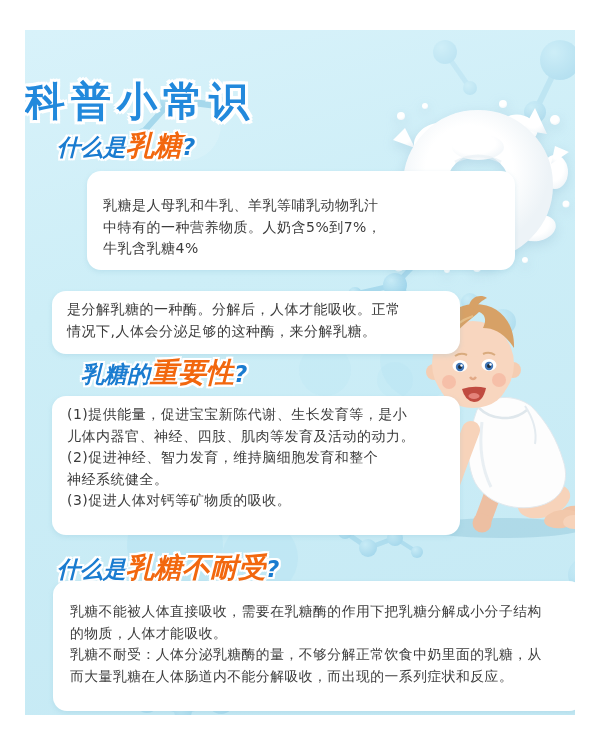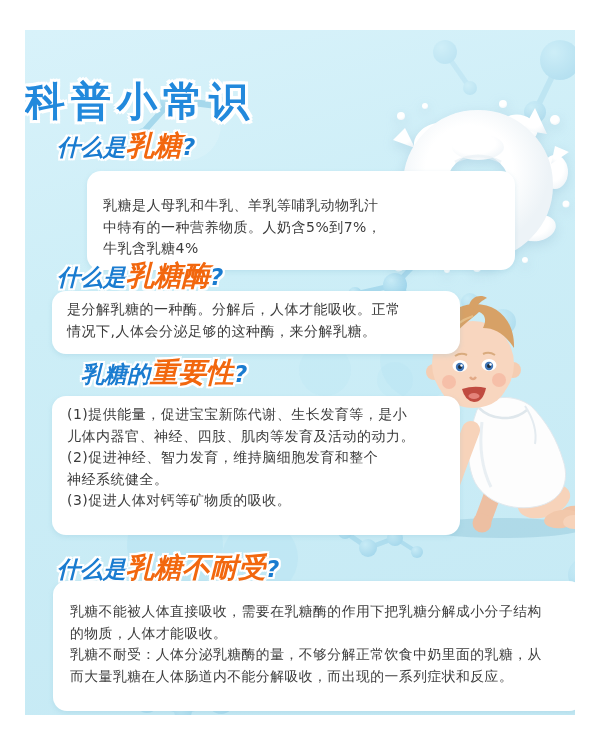--- a/index.html
+++ b/index.html
@@ -217,23 +217,20 @@
       <circle cx="92" cy="98" r="7" fill="rgba(244,150,125,0.35)"></circle>
     </svg>
 
     <div class="sec-heading h1">
       <span class="h-prefix">什么是</span><span class="h-highlight">乳糖</span><span class="h-question">?</span>
     </div>
     <div class="text-box box1">乳糖是人母乳和牛乳、羊乳等哺乳动物乳汁
 中特有的一种营养物质。人奶含5%到7%，
 牛乳含乳糖4%</div>
 
-    <div class="sec-heading h2">
-      <span class="h-prefix">什么是</span><span class="h-highlight">乳糖酶</span><span class="h-question">?</span>
-    </div>
     <div class="text-box box2">是分解乳糖的一种酶。分解后，人体才能吸收。正常
 情况下,人体会分泌足够的这种酶，来分解乳糖。</div>
 
     <div class="sec-heading h3">
       <span class="h-prefix">乳糖的</span><span class="h-highlight">重要性</span><span class="h-question">?</span>
     </div>
     <div class="text-box box3">(1)提供能量，促进宝宝新陈代谢、生长发育等，是小
 儿体内器官、神经、四肢、肌肉等发育及活动的动力。
 (2)促进神经、智力发育，维持脑细胞发育和整个
 神经系统健全。

